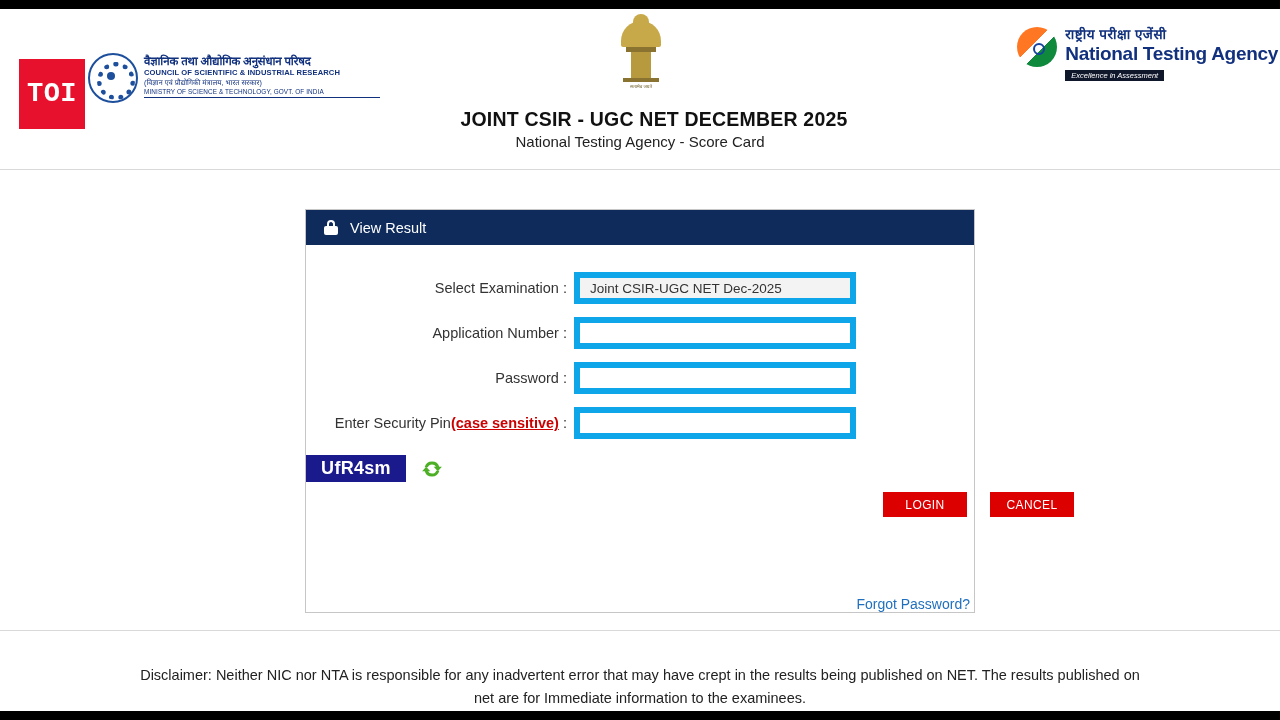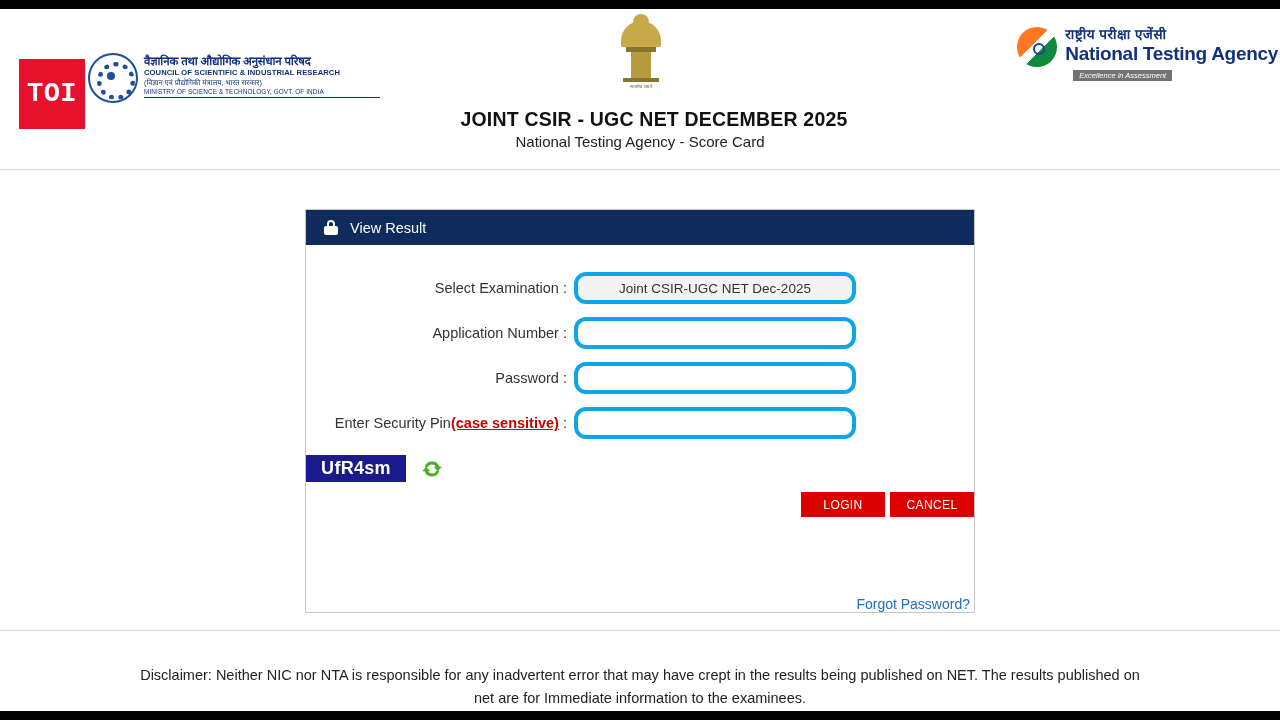--- a/index.html
+++ b/index.html
@@ -207,27 +207,26 @@
   }
   .nta-en {
     font-size: 19px;
     color: #11317e;
     font-weight: bold;
     line-height: 21px;
     letter-spacing: -0.3px;
   }
   .nta-tag {
     display: inline-block;
-    background: #737373;
+    background: #0f172a;
     color: #ffffff;
     font-size: 7.5px;
     font-style: italic;
     padding: 1px 6px;
     margin-top: 2px;
-    margin-left: 8px;
   }
   .title-main {
     position: absolute;
     left: 0;
     top: 99px;
     width: 1280px;
     text-align: center;
     font-size: 19.5px;
     font-weight: bold;
     color: #111111;
@@ -306,30 +305,29 @@
     box-sizing: border-box;
   }
   .case-sensitive {
     color: #cc0000;
     font-weight: bold;
     text-decoration: underline;
   }
   .form-field {
     width: 282px;
     height: 32px;
-    border: 4px solid #0ea5e9;
-    border-radius: 12px;
+    border: 6px solid #0ea5e9;
+    border-radius: 0;
     background: #ffffff;
     box-sizing: border-box;
     font-size: 13.5px;
     color: #333333;
     padding: 0 10px;
     outline: none;
     font-family: "Liberation Sans", sans-serif;
-    text-align: center;
   }
   .form-select {
     background: #f3f3f3;
     color: #333333;
   }
   .captcha-row {
     display: flex;
     align-items: center;
     margin-top: 16px;
     margin-bottom: 10px;
@@ -349,23 +347,22 @@
   }
   .refresh-icon {
     margin-left: 14px;
     width: 24px;
     height: 24px;
     position: relative;
     cursor: pointer;
   }
   .btn-row {
     display: flex;
-    gap: 5px;
+    gap: 23px;
     margin-left: 577px;
-    justify-content: flex-end;
   }
   .btn {
     background: #dd0000;
     color: #ffffff;
     border: none;
     font-size: 12px;
     letter-spacing: 0.4px;
     padding: 0 16px;
     height: 25px;
     min-width: 84px;

